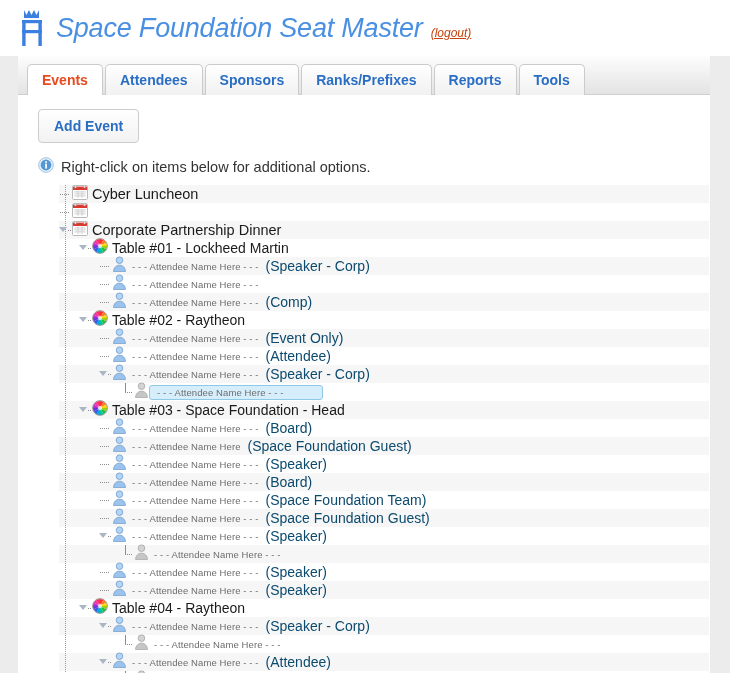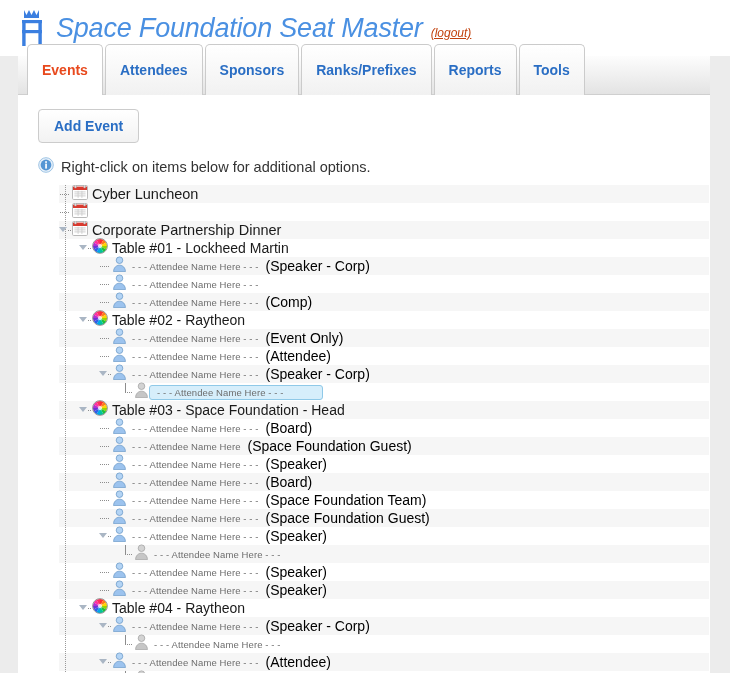--- a/index.html
+++ b/index.html
@@ -68,21 +68,21 @@
     background: linear-gradient(#fdfdfd, #e3e3e3);
     border-bottom: 1px solid #cfcfcf;
     display: flex;
     align-items: flex-end;
     padding-left: 9px;
     box-sizing: border-box;
   }
   .tab {
     height: 30px;
     line-height: 30px;
-    padding: 10px 14px;
+    padding: 0 14px;
     margin-right: 2px;
     font-size: 14px;
     font-weight: bold;
     color: #2a6ec4;
     background: linear-gradient(#ffffff, #f1f1f1);
     border: 1px solid #cbcbcb;
     border-bottom: none;
     border-radius: 5px 5px 0 0;
     cursor: pointer;
     white-space: nowrap;
@@ -230,21 +230,21 @@
     margin-left: 4px;
   }
   .lbl-att {
     font-size: 9.5px;
     color: #6d6d6d;
     margin-left: 5px;
     letter-spacing: 0.1px;
   }
   .lbl-role {
     font-size: 14px;
-    color: #000000;
+    color: #0c4a6e;
     margin-left: 7px;
   }
   .selbox {
     background: #d6eefb;
     border: 1px solid #8fc9e8;
     border-radius: 3px;
     padding: 0 38px 0 2px;
     height: 15px;
     display: flex;
     align-items: center;

